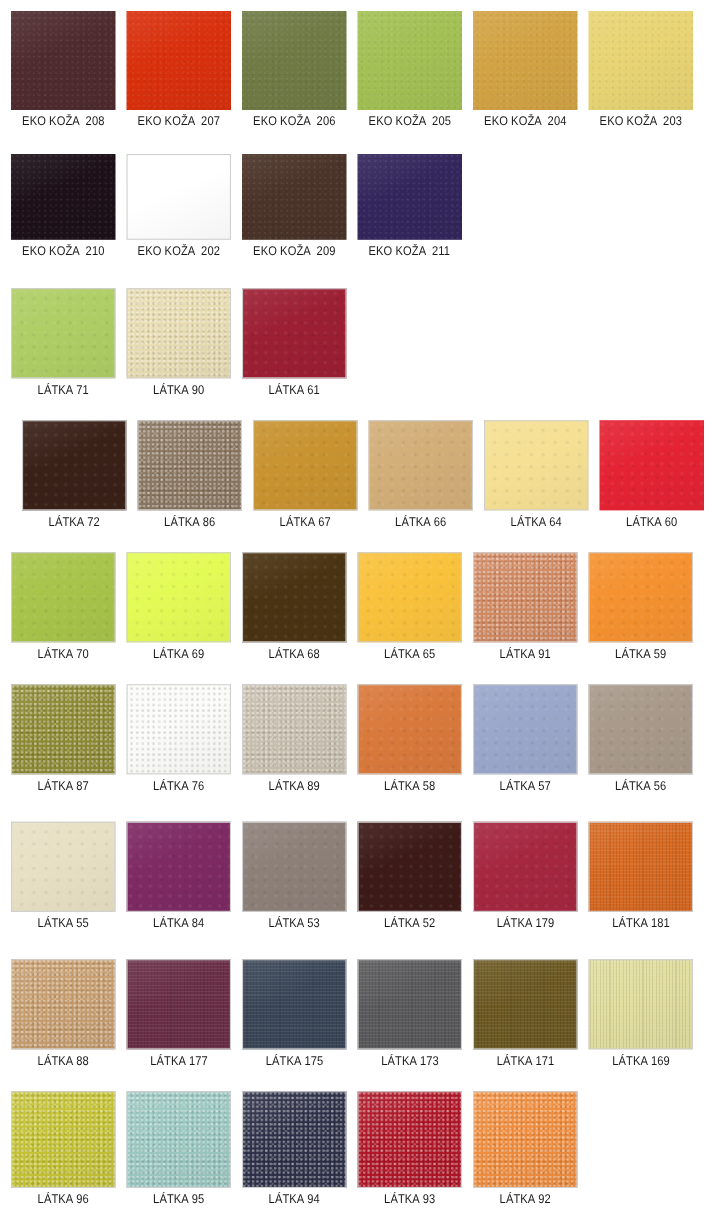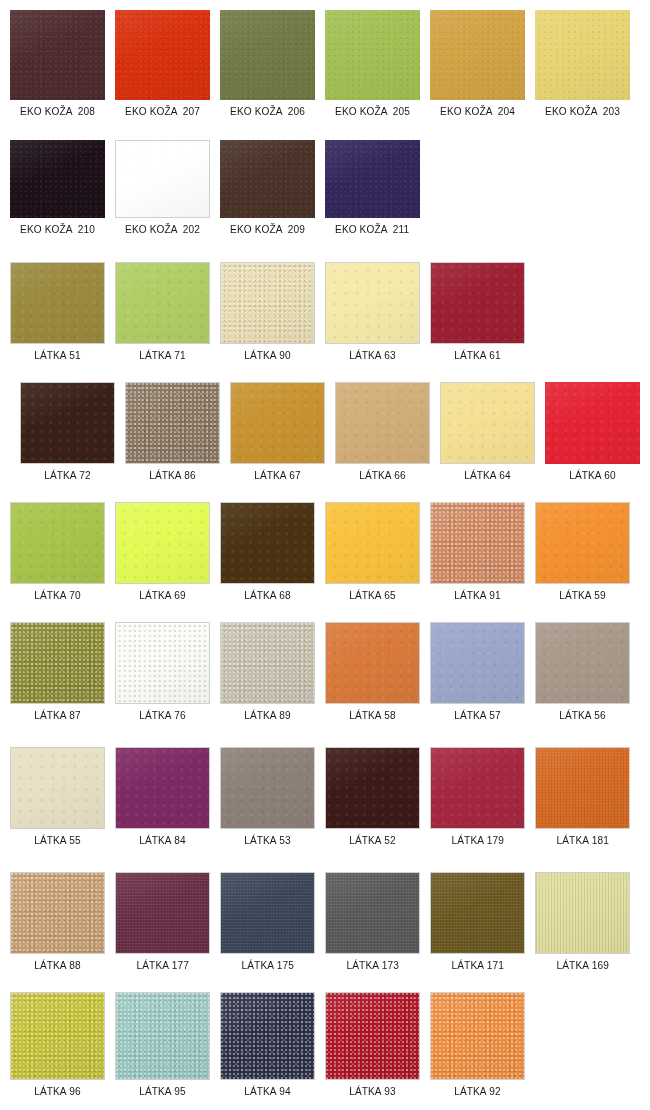--- a/index.html
+++ b/index.html
@@ -181,46 +181,32 @@
       <div class="swatch-cell">
         <div class="swatch-chip" style="height: 78px; background: rgb(51, 38, 92);">
           <div class="tex tex-leather"></div>
           <div class="sheen"></div>
         </div>
         <div class="swatch-label eko" style="margin-top: 5px;"><span>EKO KOŽA</span><span class="lbl-num">211</span></div>
       </div>
     </div>
     <div class="swatch-row" style="position: absolute; left: 0px; top: 262px; width: 650px;">
       <div class="swatch-cell">
-        <div class="swatch-chip bordered" style="height: 82px; background: rgb(154, 138, 62);">
-          <div class="tex tex-felt"></div>
-          <div class="sheen"></div>
-        </div>
-        <div class="swatch-label" style="margin-top: 5px;"><span>LÁTKA</span><span class="lbl-num">51</span></div>
-      </div>
-      <div class="swatch-cell">
         <div class="swatch-chip bordered" style="height: 82px; background: rgb(175, 206, 101);">
           <div class="tex tex-felt"></div>
           <div class="sheen"></div>
         </div>
         <div class="swatch-label" style="margin-top: 5px;"><span>LÁTKA</span><span class="lbl-num">71</span></div>
       </div>
       <div class="swatch-cell">
         <div class="swatch-chip bordered" style="height: 82px; background: rgb(232, 220, 176);">
           <div class="tex tex-dots"></div>
           <div class="sheen"></div>
         </div>
         <div class="swatch-label" style="margin-top: 5px;"><span>LÁTKA</span><span class="lbl-num">90</span></div>
-      </div>
-      <div class="swatch-cell">
-        <div class="swatch-chip bordered" style="height: 82px; background: rgb(245, 234, 168);">
-          <div class="tex tex-felt"></div>
-          <div class="sheen"></div>
-        </div>
-        <div class="swatch-label" style="margin-top: 5px;"><span>LÁTKA</span><span class="lbl-num">63</span></div>
       </div>
       <div class="swatch-cell">
         <div class="swatch-chip bordered" style="height: 82px; background: rgb(156, 31, 51);">
           <div class="tex tex-felt"></div>
           <div class="sheen"></div>
         </div>
         <div class="swatch-label" style="margin-top: 5px;"><span>LÁTKA</span><span class="lbl-num">61</span></div>
       </div>
     </div>
     <div class="swatch-row" style="position: absolute; left: 0px; top: 382px; width: 650px; justify-content: flex-end;">

